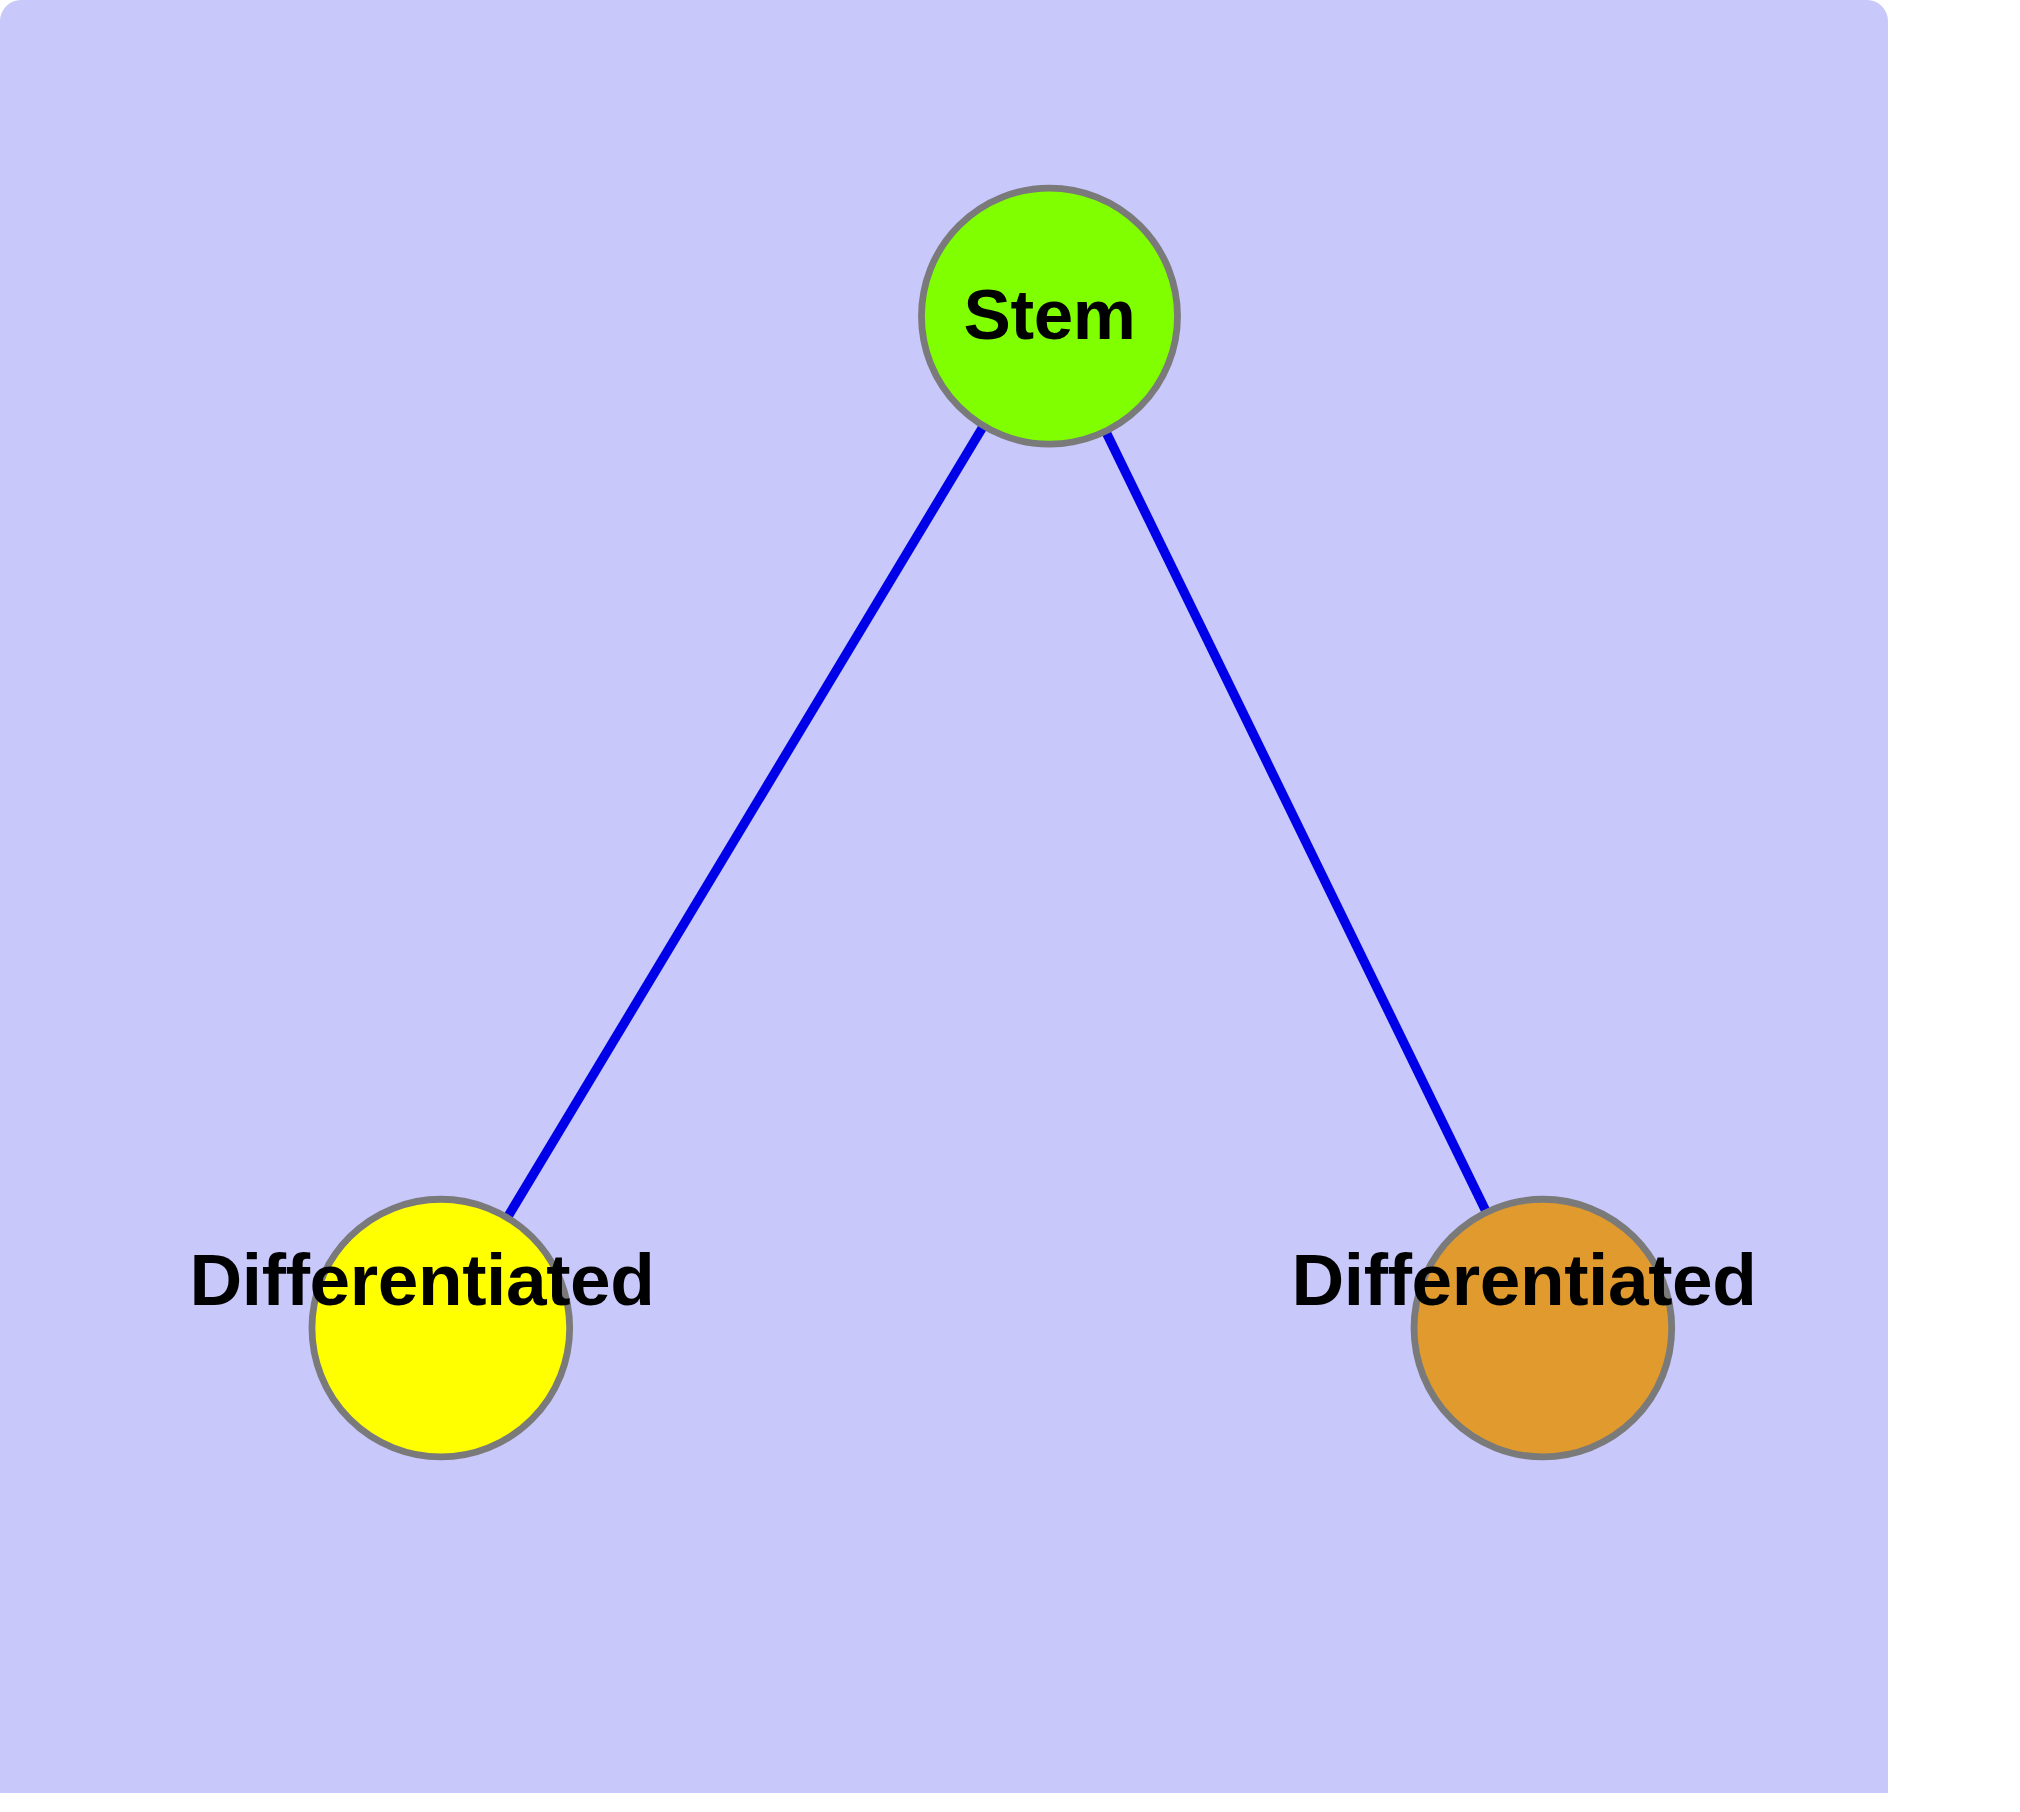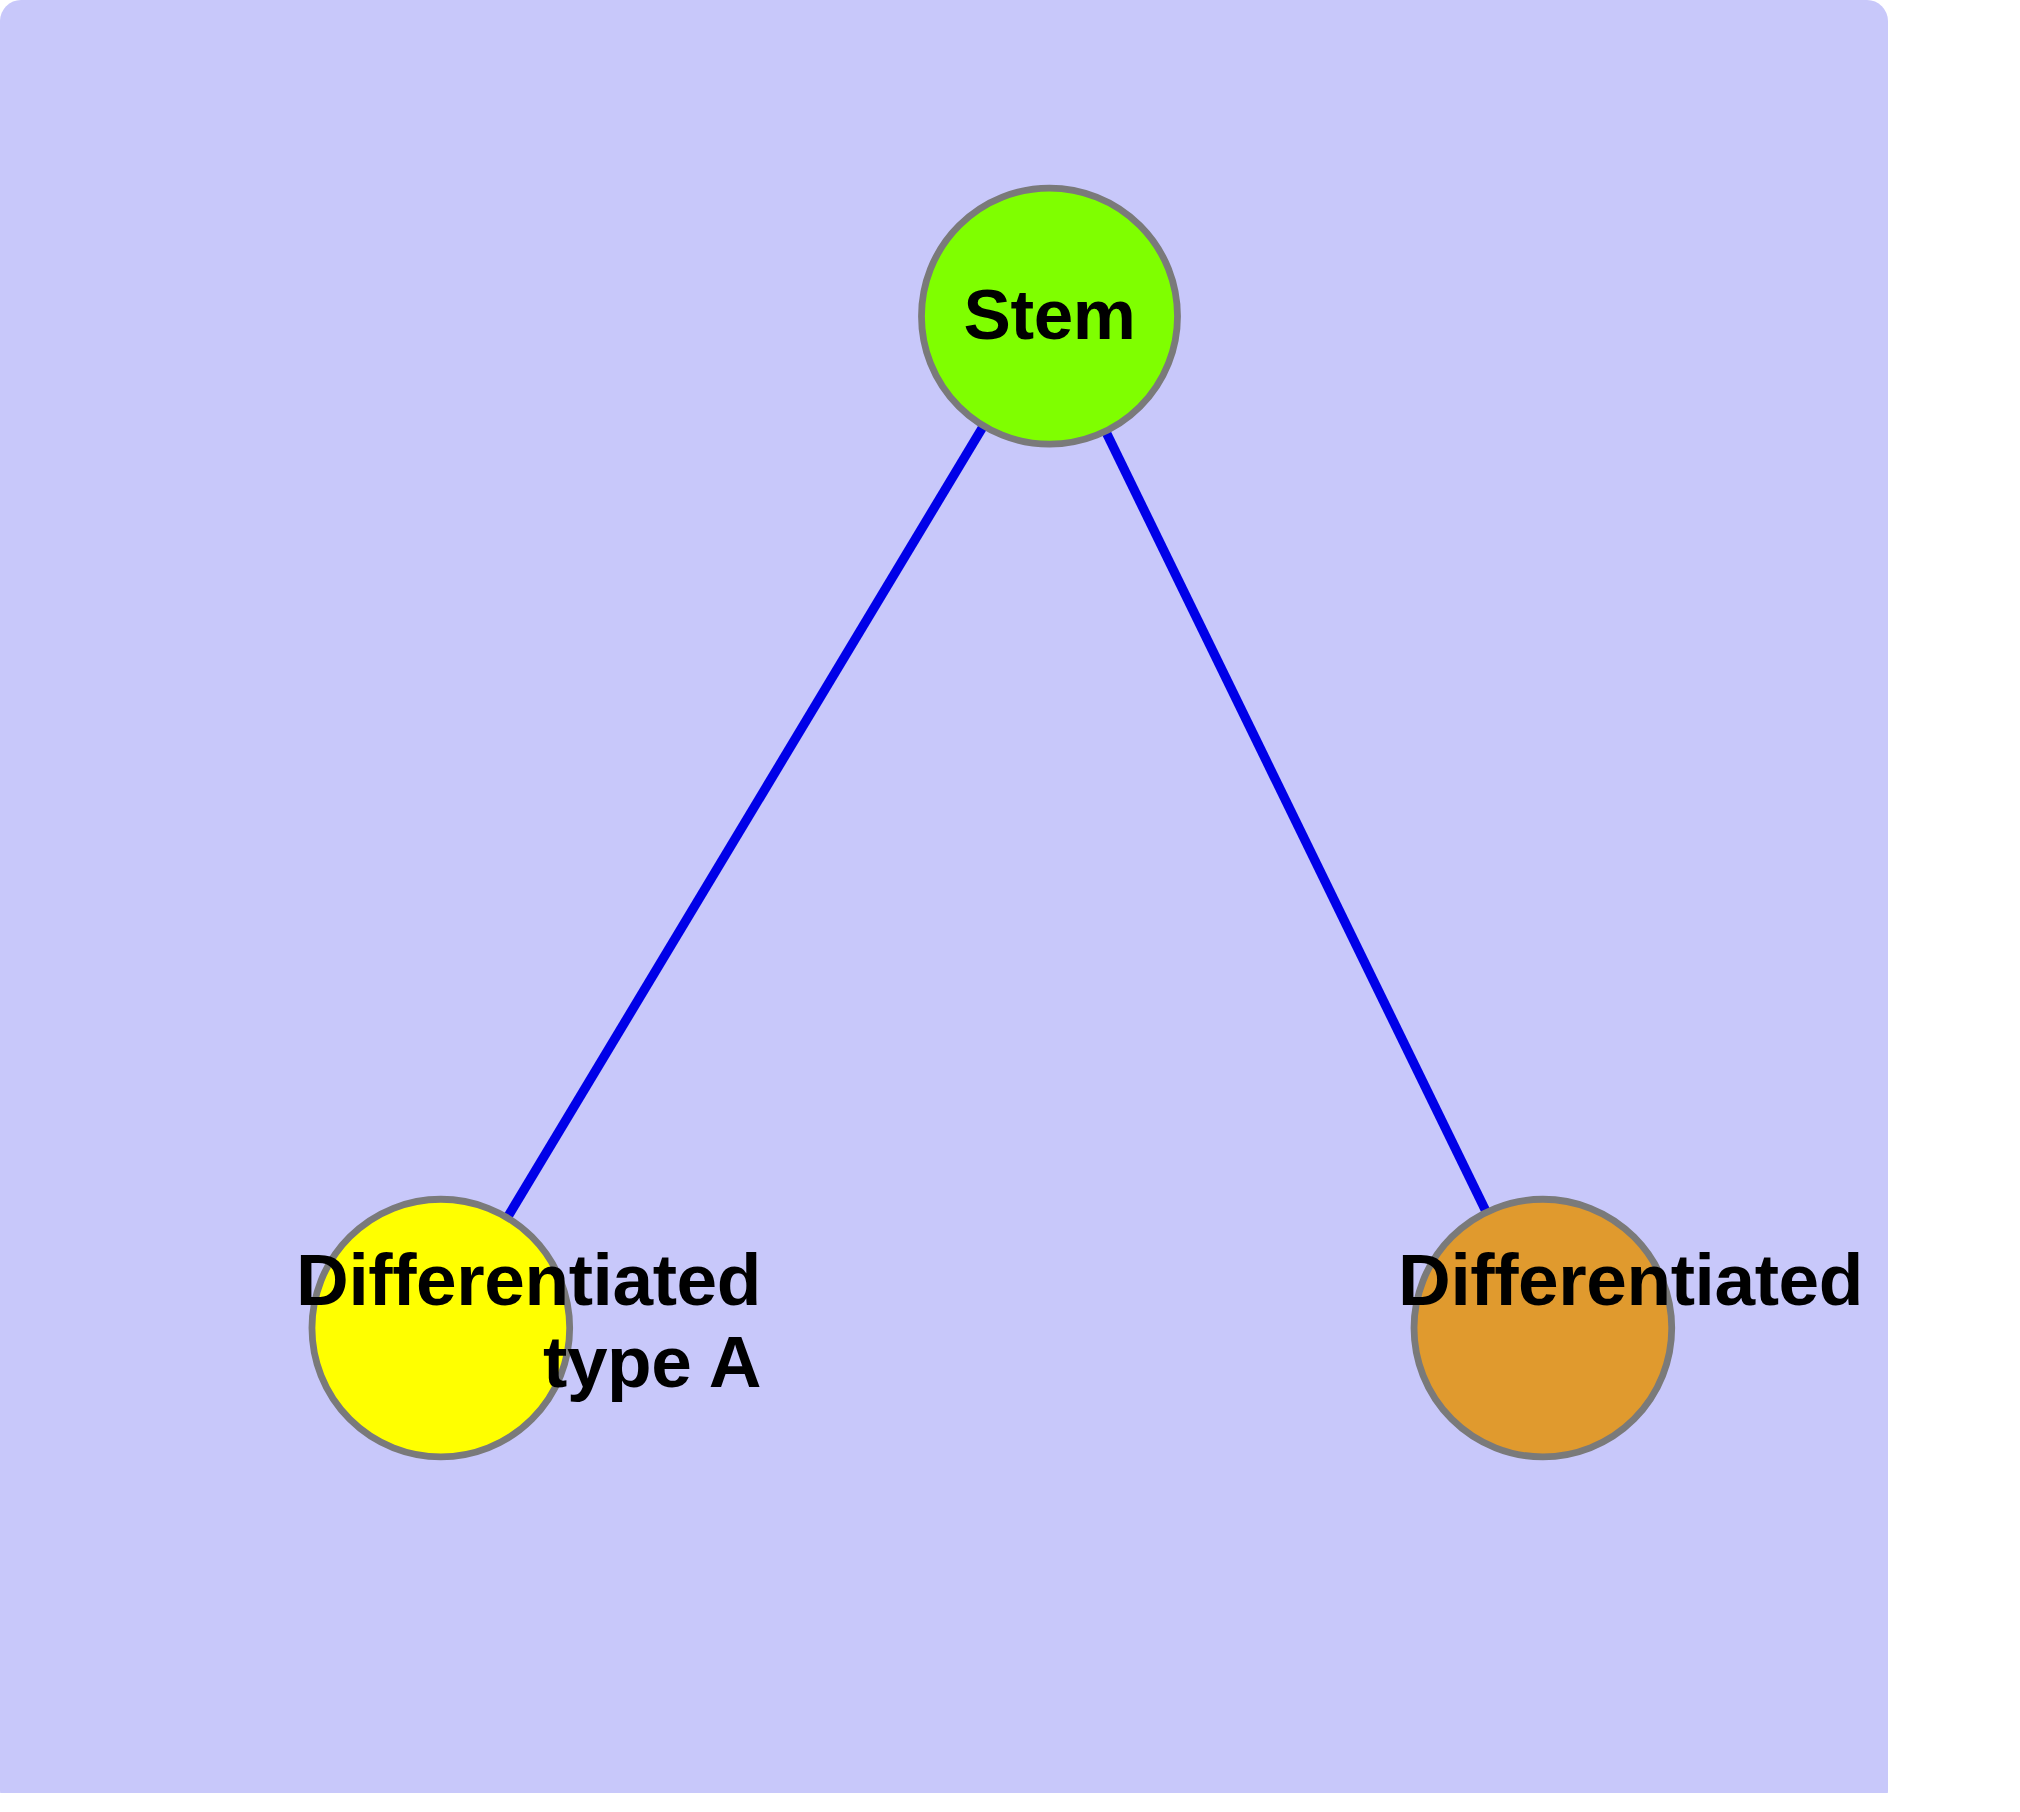--- a/index.html
+++ b/index.html
@@ -52,21 +52,20 @@
     white-space: nowrap;
     letter-spacing: -0.4px;
     pointer-events: none;
     -webkit-font-smoothing: antialiased;
   }
   .node-label.stem {
     font-size: 71px;
   }
   .node-label.leaf {
     font-size: 73px;
-    text-align: right;
   }
 </style>
 </head>
 <body>
 
 <div id="canvas">
 
   <div id="plot-area" style="background: rgb(200, 200, 250);"></div>
 
   <svg id="graph-svg" viewBox="0 0 2384 2138" preserveAspectRatio="none">
@@ -82,21 +81,20 @@
       <circle class="node-circle" cx="1820" cy="1567" r="152" fill="#e09a2e" stroke="#7a7a7a" stroke-width="8"></circle>
     </g>
   </svg>
 
   <div class="node-label stem" style="left:795px; top:275px; width:509px;">
     <span>Stem</span>
   </div>
 
   <div class="node-label leaf" style="left:83px; top:1239px; width:678px;">
     <div>Differentiated</div>
-    <div>type A</div>
   </div>
 
   <div class="node-label leaf" style="left:1185px; top:1239px; width:678px;">
     <div>Differentiated</div>
   </div>
 
 </div>
 
 
 </body></html>

